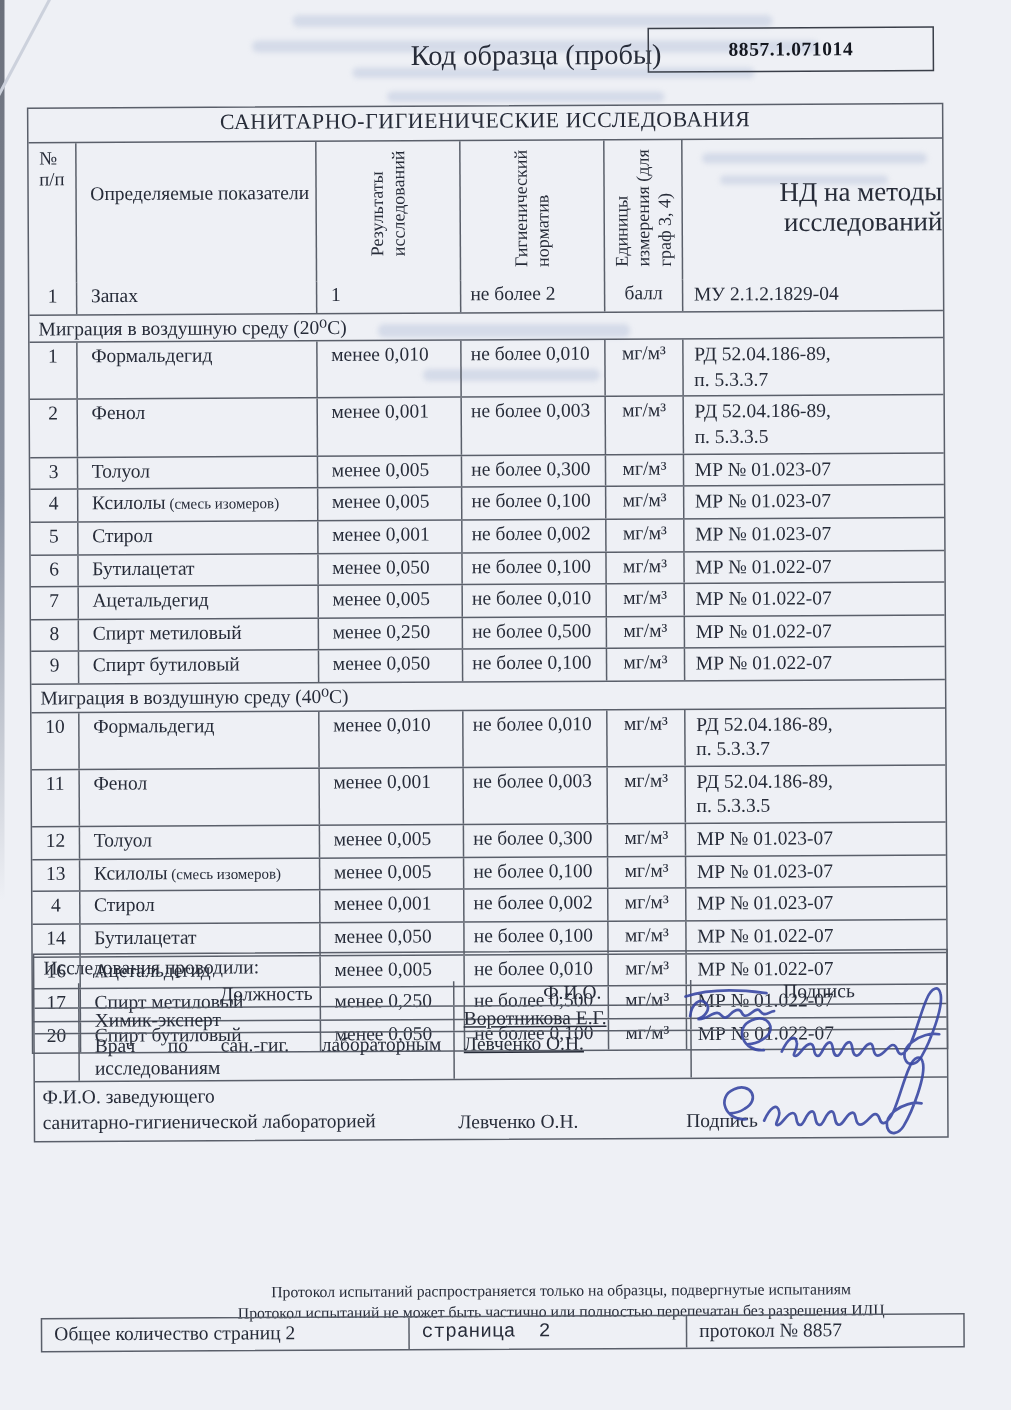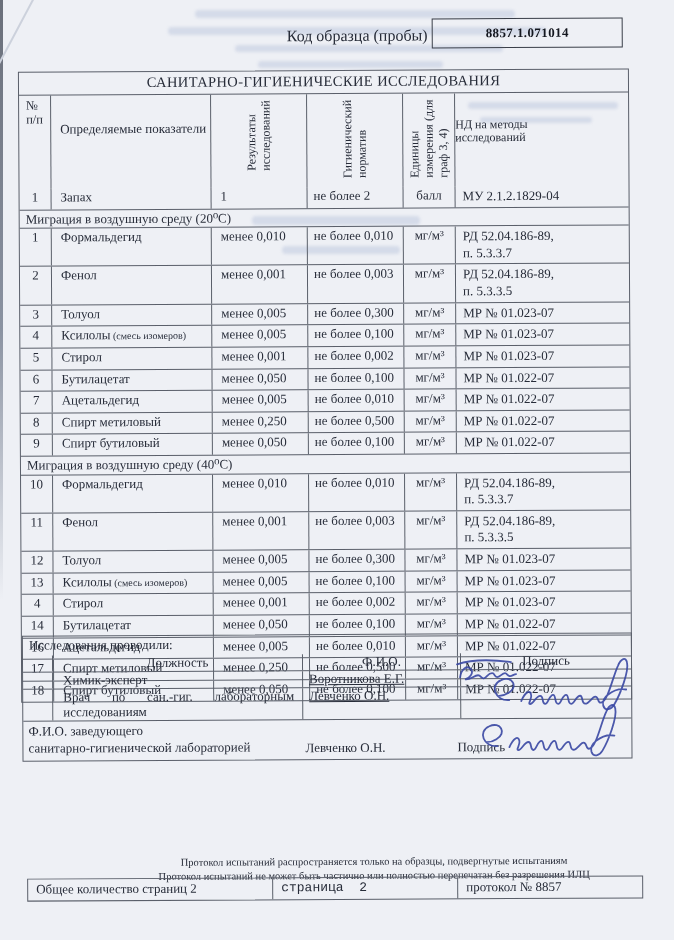--- a/index.html
+++ b/index.html
@@ -27,21 +27,21 @@
   .scan-corner{
     position:absolute;top:0;left:34px;width:86px;height:2px;
     background:#ccd1dc;transform:rotate(118deg);transform-origin:left top;
   }
   .smudge{
     position:absolute;border-radius:4px;background:rgba(176,188,214,.4);
     filter:blur(1.6px);
   }
 
   
-  .code-label{position:absolute;left:289px;top:27px;font-size:16px;}
+  .code-label{position:absolute;left:276px;top:27px;font-size:19px;}
   .code-box{
     position:absolute;left:434px;top:19px;width:191px;height:30px;
     border:1.6px solid #3a3f49;display:flex;align-items:center;justify-content:center;
     font-size:13px;font-weight:bold;letter-spacing:.4px;color:#14171f;
   }
 
   
   .results{
     position:absolute;left:20px;top:70px;width:611px;
     border:1px solid var(--line);background:transparent;
@@ -56,21 +56,21 @@
   .c{font-size:13px;line-height:1.12;padding-top:2px;}
   .c:not(:last-child){border-right:1px solid var(--line);}
   .t-head{min-height:93px;}
   .h-num{white-space:pre-line;padding:3px 0 0 7px;font-size:12.5px;}
   .h-ind{padding:27px 4px 0 9px;font-size:13px;}
   .h-rot{display:flex;align-items:flex-start;justify-content:center;padding-top:6px;}
   .h-rot .vert{
     writing-mode:vertical-rl;transform:rotate(180deg);
     white-space:pre-line;text-align:left;font-size:12px;line-height:1.2;
   }
-  .h-nd{text-align:left;padding-top:25px;font-size:12px;white-space:pre-line;}
+  .h-nd{text-align:right;padding-top:25px;font-size:18px;white-space:pre-line;}
   .c.num{text-align:center;}
   .c.name{padding-left:9px;}
   .c.name .note{font-size:10px;}
   .c.res{padding-left:9px;}
   .c.norm{padding-left:6px;}
   .c.unit{text-align:center;}
   .c.nd{padding-left:7px;white-space:pre-line;line-height:1.28;padding-bottom:2px;}
   .t-row.section .sec{grid-column:1 / -1;padding-left:6px;border-right:none;}
 
   
@@ -299,21 +299,21 @@
           </div>
           <div class="t-row">
             <div class="c num">17</div>
             <div class="c name">Спирт метиловый</div>
             <div class="c res">менее 0,250</div>
             <div class="c norm">не более 0,500</div>
             <div class="c unit">мг/м³</div>
             <div class="c nd">МР № 01.022-07</div>
           </div>
           <div class="t-row">
-            <div class="c num">18</div>
+            <div class="c num">20</div>
             <div class="c name">Спирт бутиловый</div>
             <div class="c res">менее 0,050</div>
             <div class="c norm">не более 0,100</div>
             <div class="c unit">мг/м³</div>
             <div class="c nd">МР № 01.022-07</div>
           </div>
         </div>
     </div>
 
     <div class="researchers">

